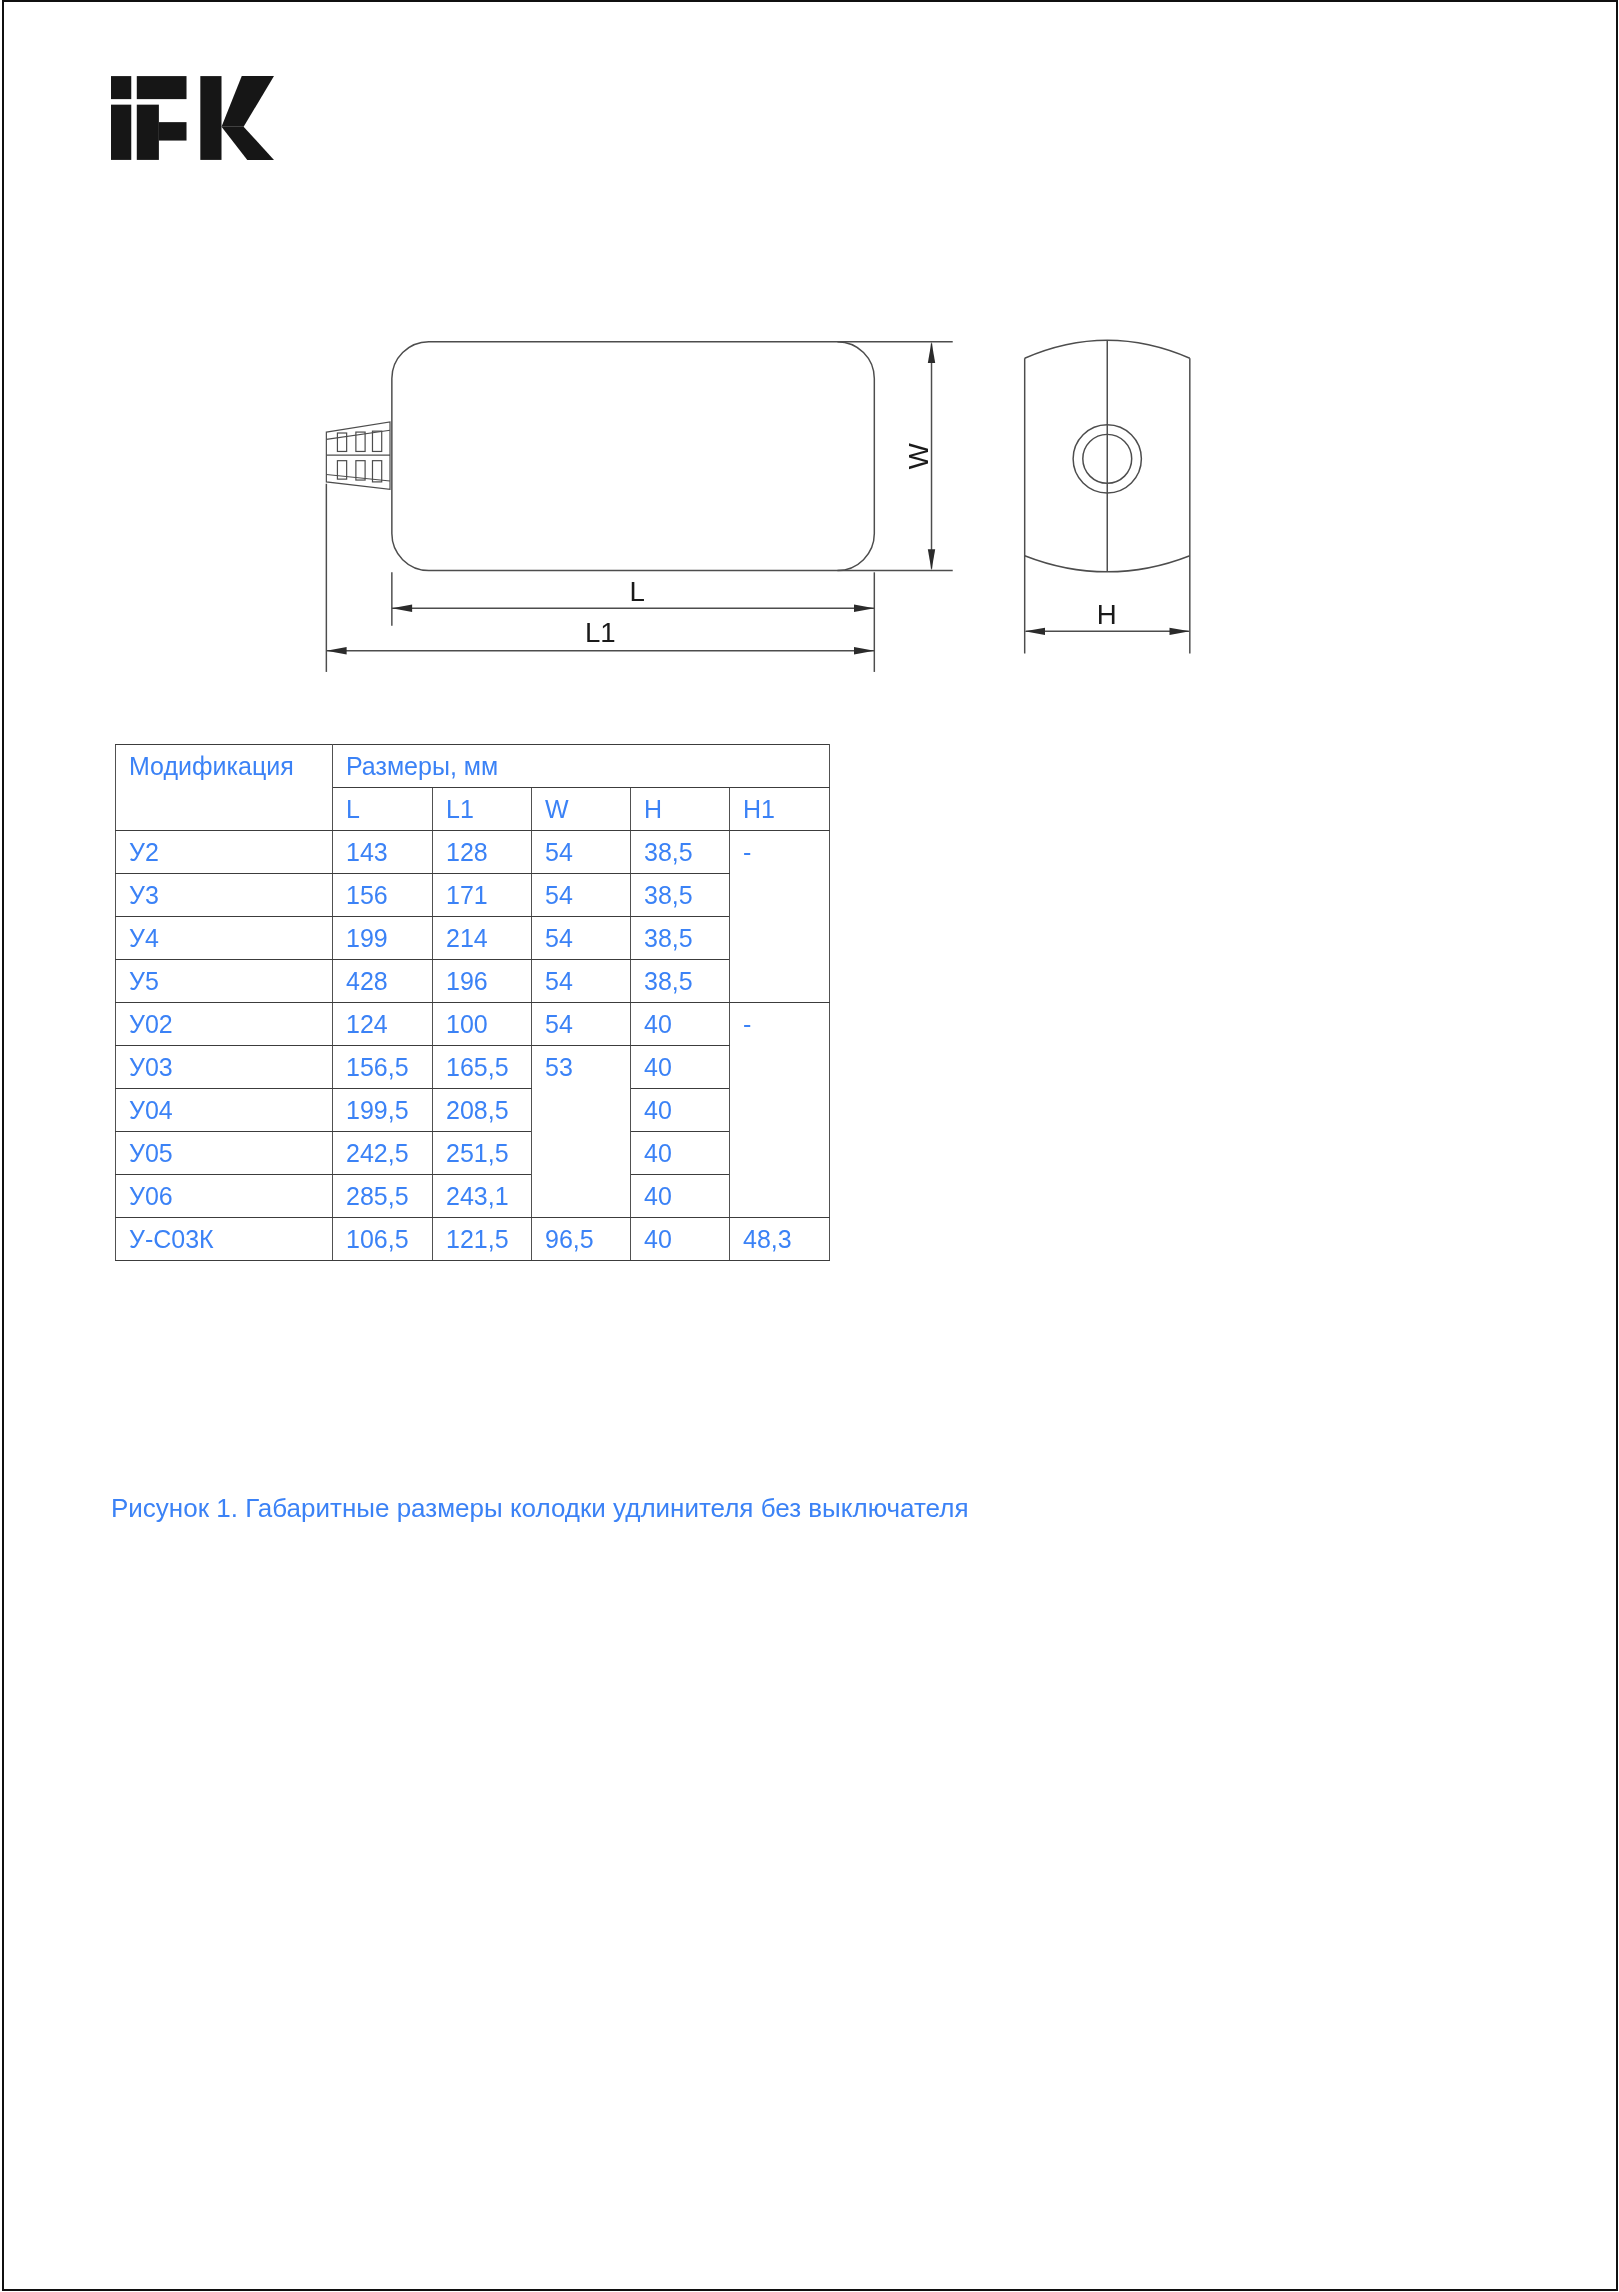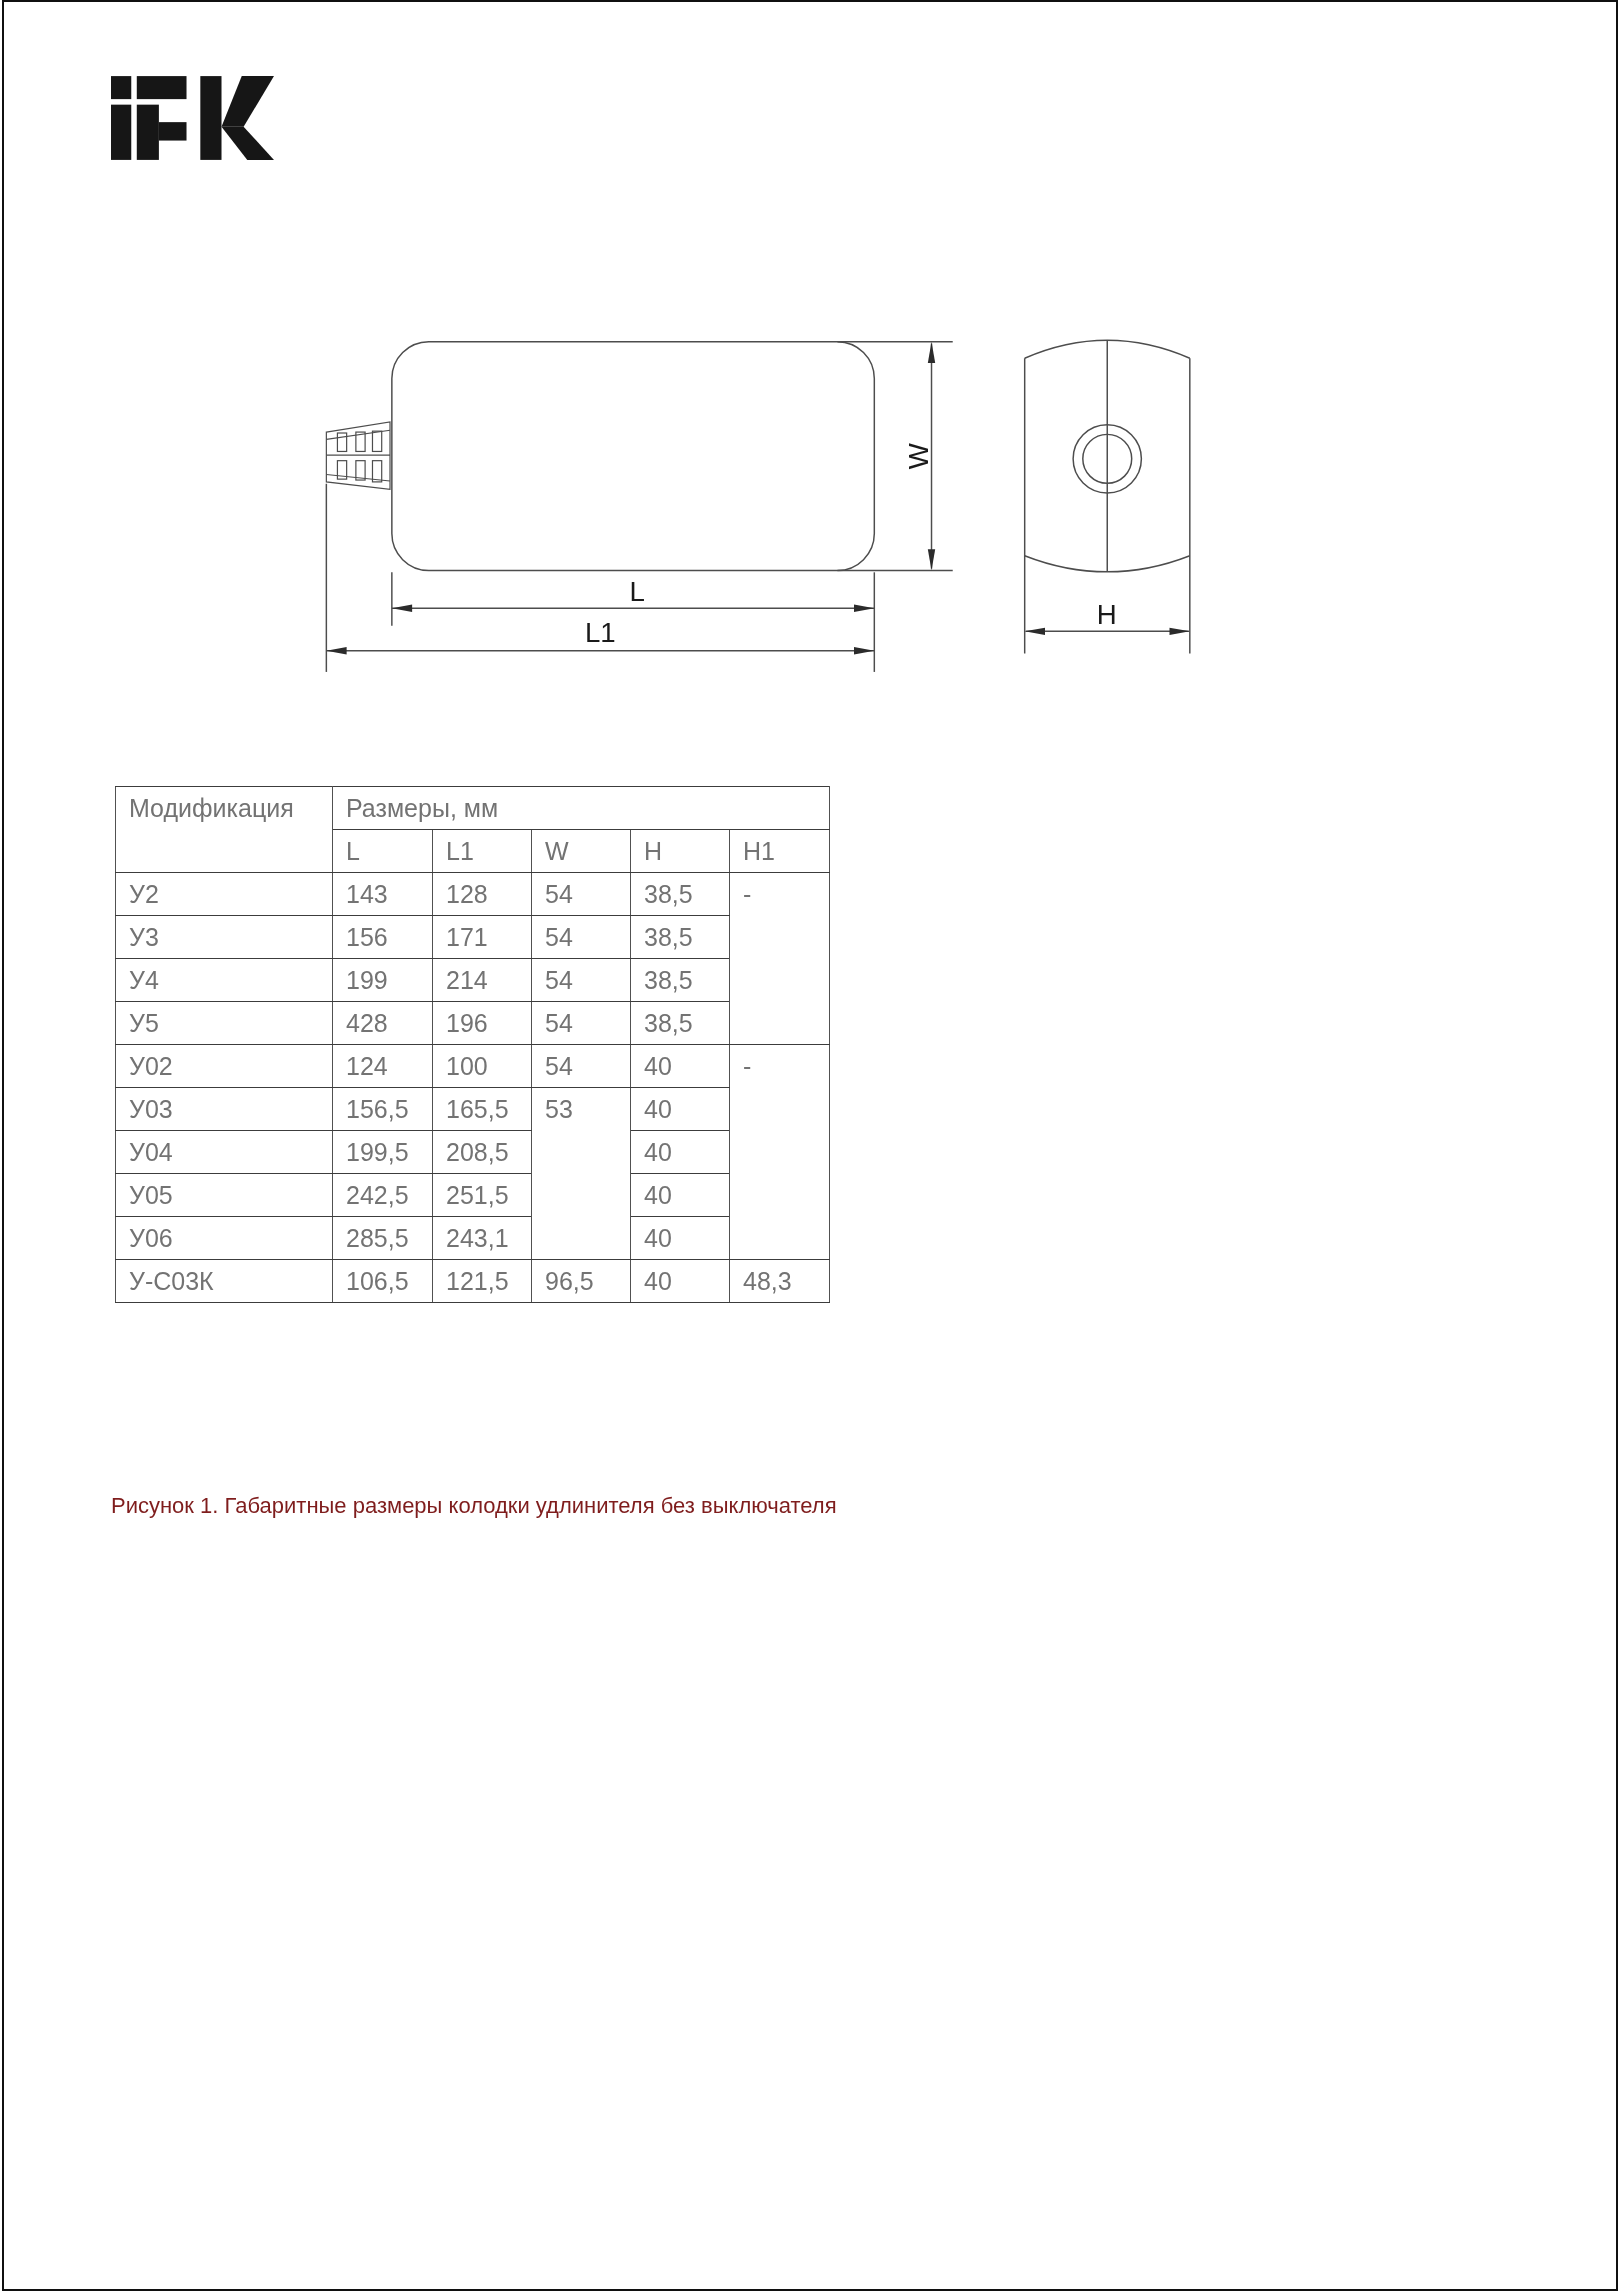--- a/index.html
+++ b/index.html
@@ -12,40 +12,40 @@
   }
   .page-frame {
     position: absolute; left: 1.8px; top: 0; right: 1.8px; bottom: 1.8px;
     border: 2.8px solid #101010;
     pointer-events: none;
   }
   .logo-svg { position: absolute; left: 111px; top: 76px; }
   .drawing-svg { position: absolute; left: 305px; top: 314px; }
 
   .dim-table {
-    position: absolute; left: 115px; top: 786px;
+    position: absolute; left: 115px; top: 744px;
     border-collapse: collapse; table-layout: fixed;
     width: 713px;
-    font-size: 25px; line-height: 1.15; color: #737373; padding-left: 45px;
+    font-size: 25px; line-height: 1.15; color: #3b82f6; padding-left: 45px;
   }
   .dim-table th, .dim-table td {
     border-top: 1.8px solid #3c3c3c;
     border-bottom: 1.8px solid #3c3c3c;
     border-left: 0.9px solid #515151;
     border-right: 0.9px solid #515151;
     height: 43px; box-sizing: border-box;
     vertical-align: top; text-align: left;
     font-weight: 400;
     padding: 6.5px 7.4px 0 13px;
     white-space: nowrap;
     background: #ffffff;
   }
   .caption {
     position: absolute; left: 111px; top: 1493px;
-    font-size: 22px; color: #7f1d1d;
+    font-size: 26px; color: #3b82f6;
     white-space: nowrap;
   }
   .dim-label { font-size: 30px; fill: #1a1a1a; }
 </style>
 </head>
 <body>
 
 <div class="page-frame"></div>
 
 <svg class="logo-svg" width="163" height="84" viewBox="0 0 177 91" role="img" aria-label="IEK">

